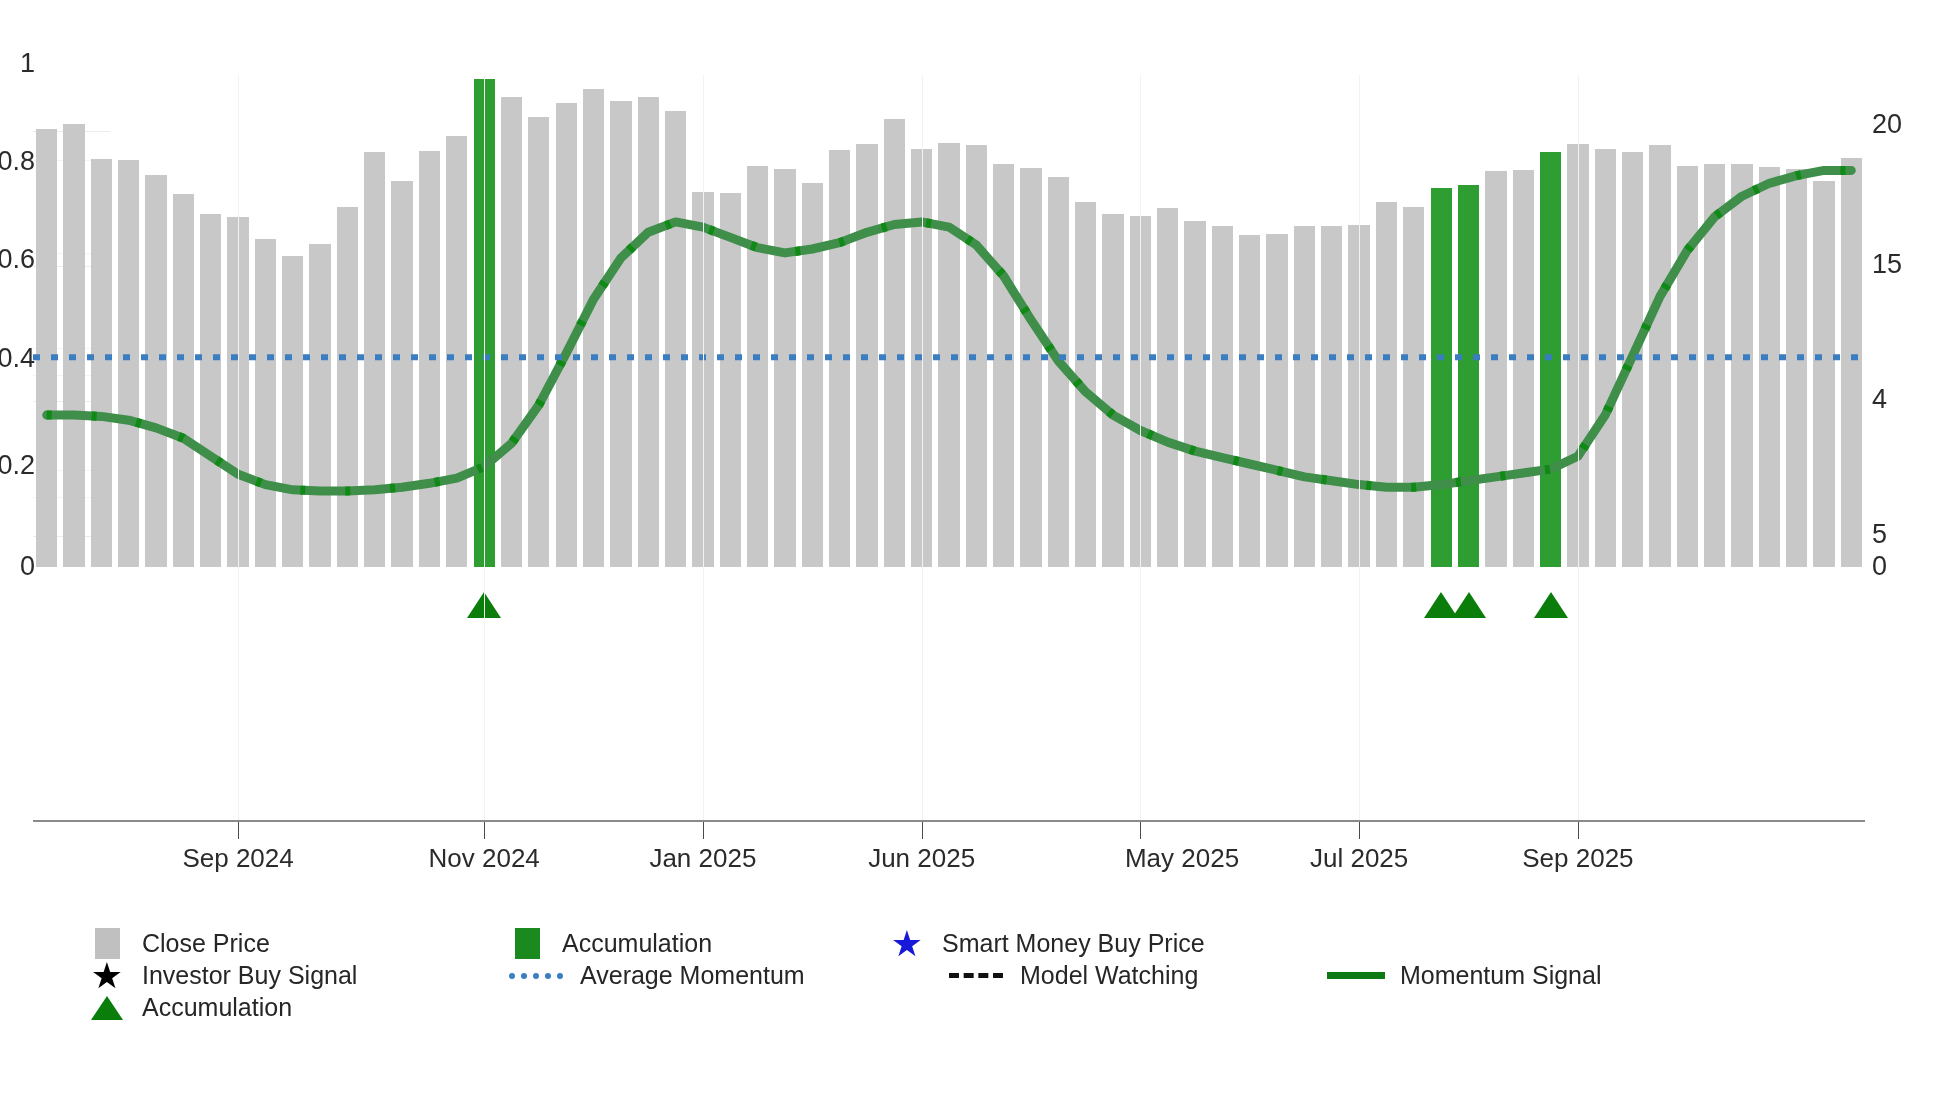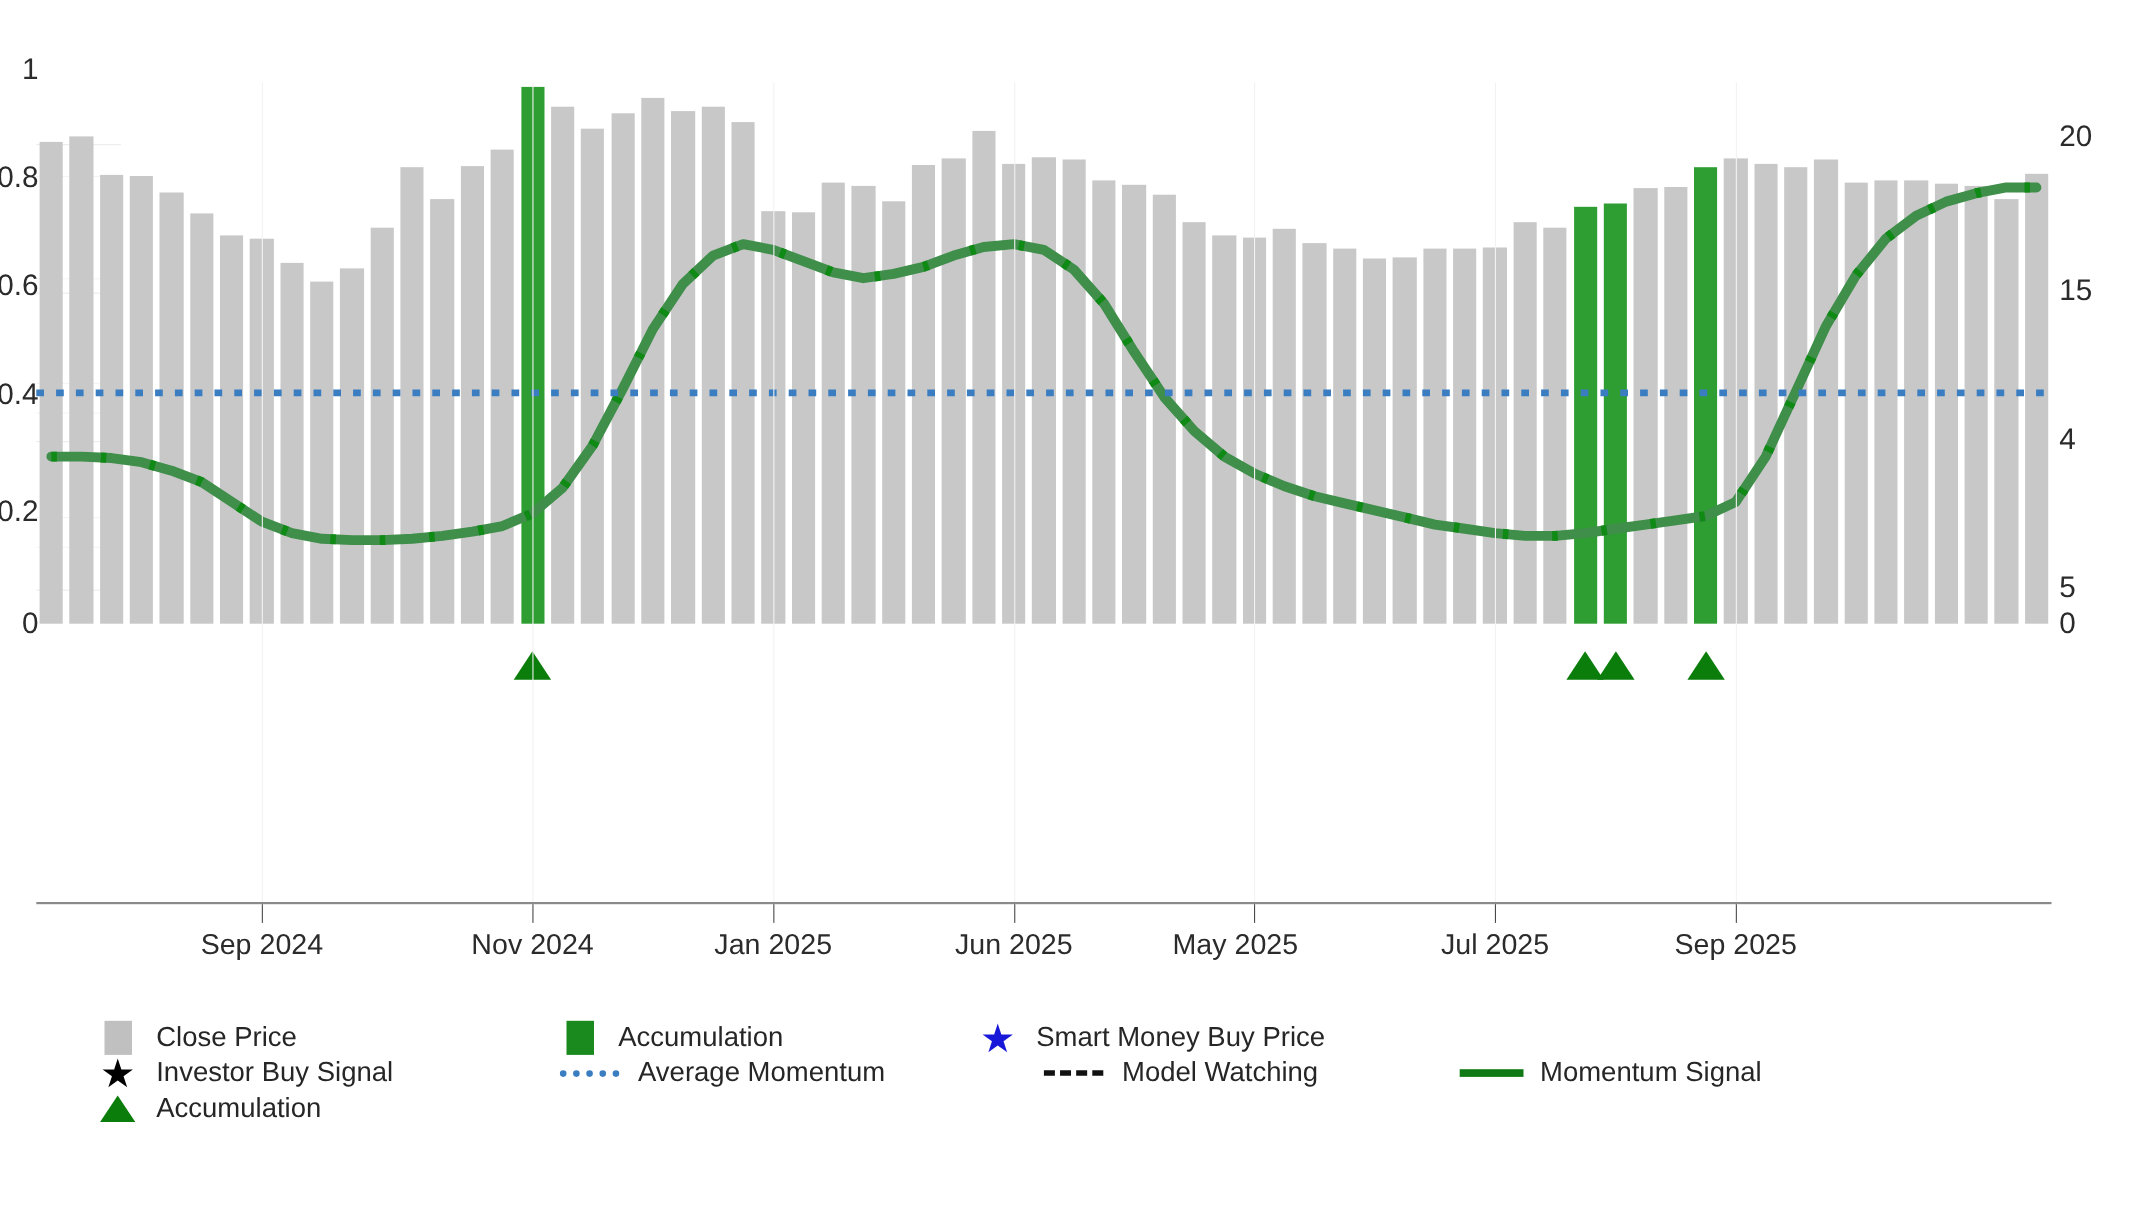--- a/index.html
+++ b/index.html
@@ -273,21 +273,21 @@
       <div class="xtickmark" style="left: 484.164px;"></div>
       <div class="xtick" style="left: 484.164px;">Nov 2024</div>
       <div class="vgrid" style="left: 702.91px;"></div>
       <div class="xtickmark" style="left: 702.91px;"></div>
       <div class="xtick" style="left: 702.91px;">Jan 2025</div>
       <div class="vgrid" style="left: 921.657px;"></div>
       <div class="xtickmark" style="left: 921.657px;"></div>
       <div class="xtick" style="left: 921.657px;">Jun 2025</div>
       <div class="vgrid" style="left: 1140.4px;"></div>
       <div class="xtickmark" style="left: 1140.4px;"></div>
-      <div class="xtick" style="left: 1123px; text-align: right;">May 2025</div>
+      <div class="xtick" style="left: 1182px; text-align: right;">May 2025</div>
       <div class="vgrid" style="left: 1359.15px;"></div>
       <div class="xtickmark" style="left: 1359.15px;"></div>
       <div class="xtick" style="left: 1359.15px;">Jul 2025</div>
       <div class="vgrid" style="left: 1577.9px;"></div>
       <div class="xtickmark" style="left: 1577.9px;"></div>
       <div class="xtick" style="left: 1577.9px;">Sep 2025</div>
     </div>
 
 
   <div id="legend">

